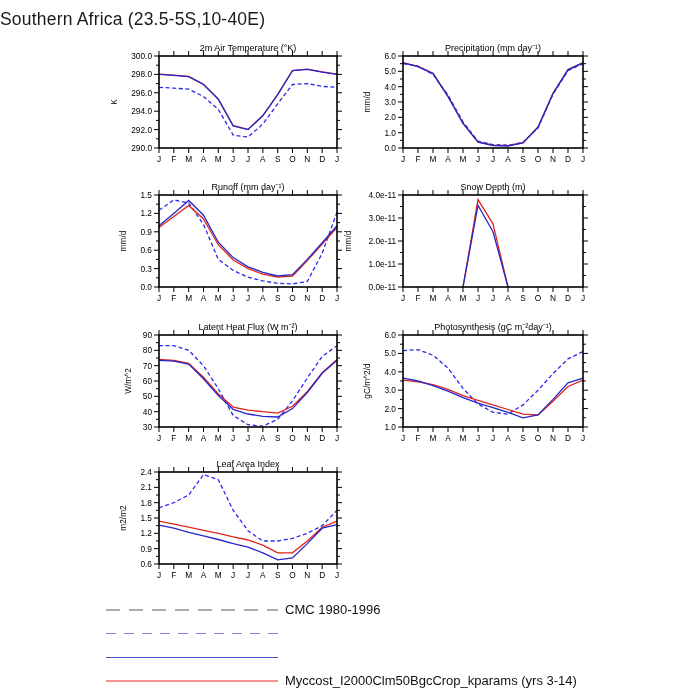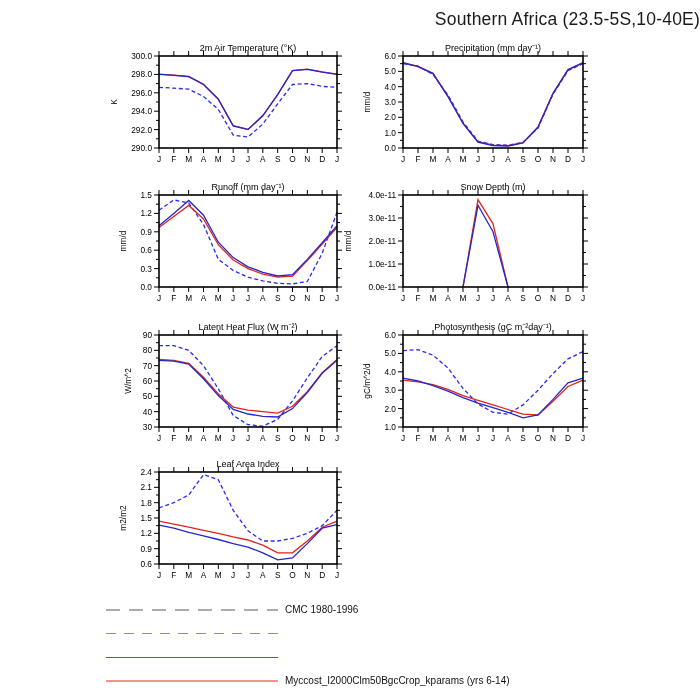--- a/index.html
+++ b/index.html
@@ -1,36 +1,36 @@
 <!DOCTYPE html>
 <html><head>
 <meta charset="utf-8">
 <style>
   html,body{margin:0;padding:0;}
   body{
     width:700px;height:700px;background:#ffffff;position:relative;
     font-family:"Liberation Sans", sans-serif;overflow:hidden;
   }
   .main-title{
-    position:absolute;top:9px;left:0;width:700px;text-align:right;
+    position:absolute;top:9px;left:0;width:700px;text-align:left;
     font-size:17.5px;color:#1a1a1a;letter-spacing:0.2px;
   }
   .chart-slot{position:absolute;}
   #slot-air-temperature{left:97px;top:40px;}
   #slot-precipitation{left:341px;top:40px;}
   #slot-runoff{left:97px;top:179px;}
   #slot-snow-depth{left:341px;top:179px;}
   #slot-latent-heat-flux{left:97px;top:319px;}
   #slot-photosynthesis{left:341px;top:319px;}
   #slot-leaf-area-index{left:97px;top:456px;}
   svg text{font-family:"Liberation Sans", sans-serif;fill:#000;}
   .legend{position:absolute;left:106px;top:598px;}
   .legend-row{display:flex;align-items:center;height:23.7px;}
   .legend-swatch{width:172px;flex:none;}
-  .legend-label{margin-left:7px;font-size:10px;color:#111;white-space:nowrap;}
+  .legend-label{margin-left:7px;font-size:13px;color:#111;white-space:nowrap;}
 </style>
 </head>
 <body>
 
 <div class="main-title">Southern Africa (23.5-5S,10-40E)</div>
 
 <div id="slot-air-temperature" class="chart-slot"><svg width="256" height="130" viewBox="0 0 256 130">
       <g stroke="#000000" stroke-width="1">
         <line x1="57" y1="108" x2="62" y2="108"></line>
         <line x1="240" y1="108" x2="245" y2="108"></line>
@@ -599,15 +599,15 @@
     <div class="legend-label">CMC 1980-1996</div>
   </div>
   <div class="legend-row">
     <div class="legend-swatch" style="height: 1.6px; background: repeating-linear-gradient(90deg, rgb(130, 130, 232) 0px, rgb(130, 130, 232) 10px, transparent 10px, transparent 18px);"></div>
   </div>
   <div class="legend-row">
     <div class="legend-swatch" style="height: 1.3px; background: rgb(83, 83, 203);"></div>
   </div>
   <div class="legend-row">
     <div class="legend-swatch" style="height: 1.5px; background: rgb(245, 148, 142);"></div>
-    <div class="legend-label">Myccost_I2000Clm50BgcCrop_kparams (yrs 6-14)</div>
+    <div class="legend-label">Myccost_I2000Clm50BgcCrop_kparams (yrs 3-14)</div>
   </div>
 </div>
 
 </body></html>

